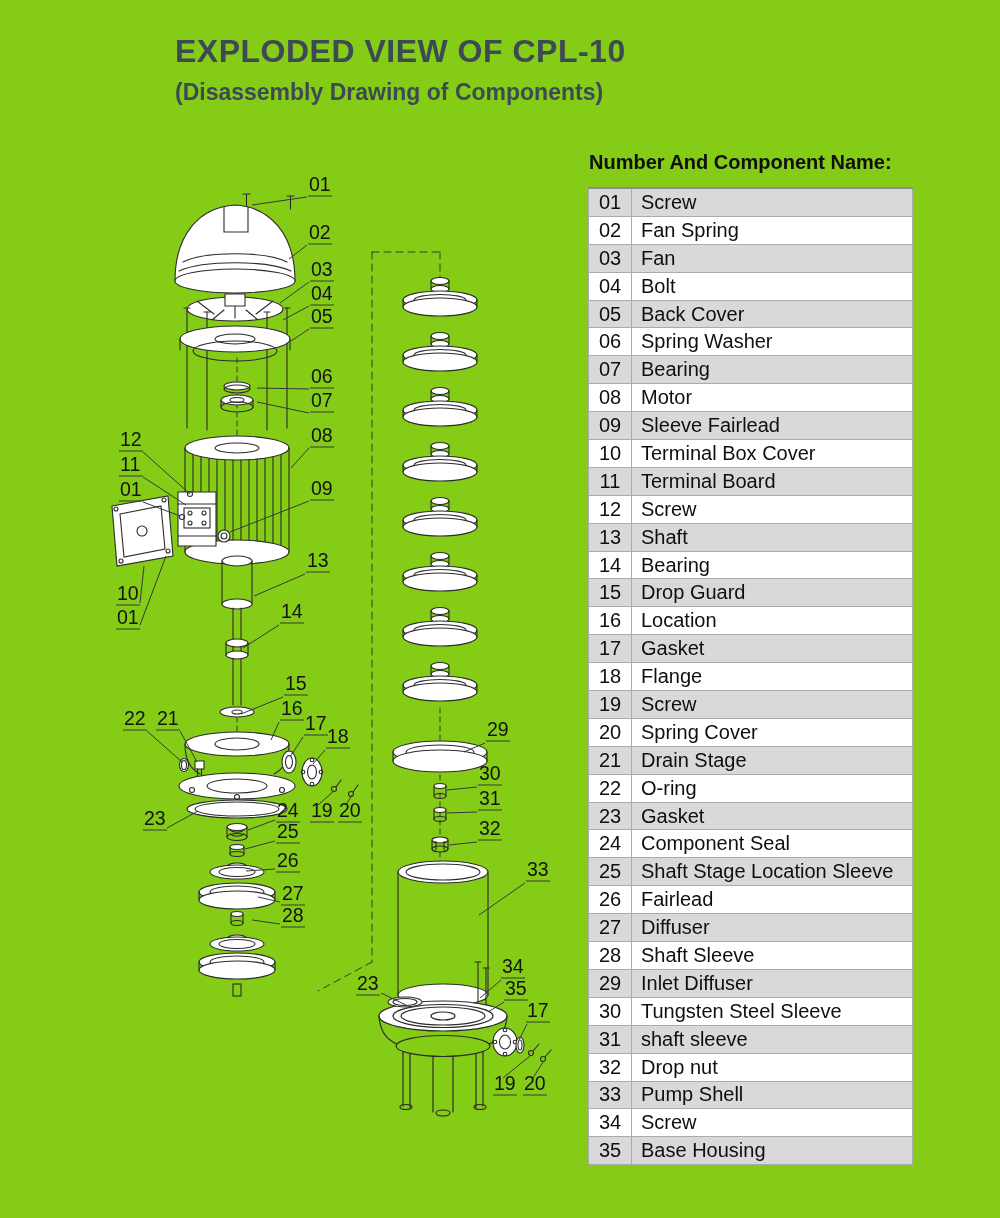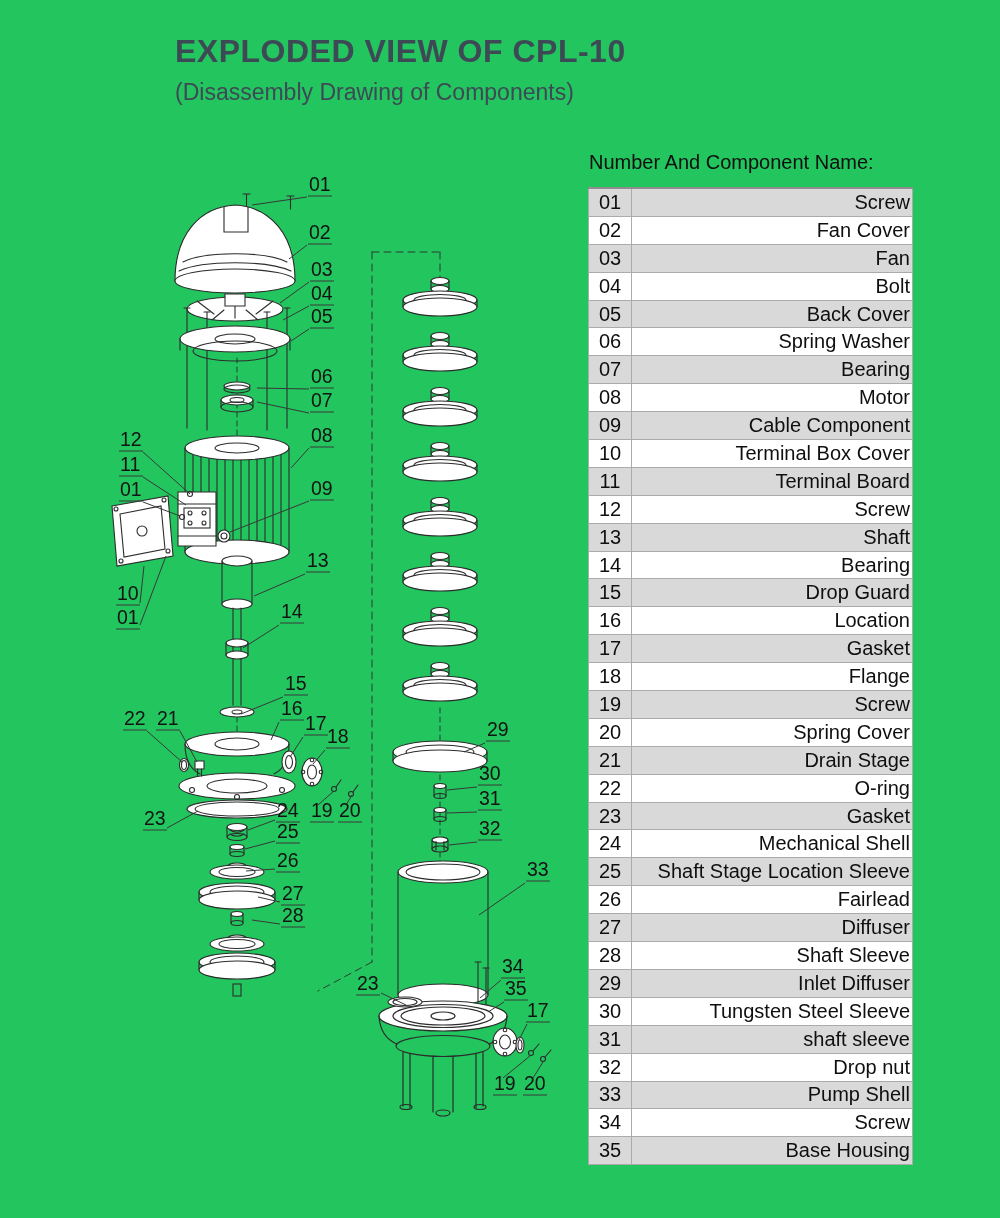--- a/index.html
+++ b/index.html
@@ -1,41 +1,41 @@
 <!DOCTYPE html>
 <html style="--title-color: #3e4956; --row-alt: #d9d9d9;"><head>
 <meta charset="utf-8">
 <style>
   html,body { margin:0; padding:0; background:#fff; }
   .page {
-    position:relative; width:1000px; height:1218px; background:#22c55e;
+    position:relative; width:1000px; height:1218px; background:#84cc16;
     font-family:"Liberation Sans", sans-serif; overflow:hidden;
   }
   .title {
     position:absolute; left:175px; top:33px;
     font-size:32px; font-weight:bold; color:var(--title-color,#3e4956);
     letter-spacing:.5px; white-space:nowrap;
   }
   .subtitle {
     position:absolute; left:175px; top:79px;
-    font-size:23px; font-weight:normal; color:var(--title-color,#3e4956);
+    font-size:23px; font-weight:bold; color:var(--title-color,#3e4956);
     white-space:nowrap;
   }
   .diagram-svg { position:absolute; left:0; top:0; }
   .table-wrap { position:absolute; left:588px; top:151px; width:325px; }
   .table-heading {
-    font-size:20px; font-weight:normal; color:#0f0f0f; margin:0 0 13px 1px; white-space:nowrap;
+    font-size:20px; font-weight:bold; color:#0f0f0f; margin:0 0 13px 1px; white-space:nowrap;
   }
   table.parts { border-collapse:collapse; width:100%; border:1px solid #8f8f8f; border-top:2px solid #8f8f8f; table-layout:fixed; }
   table.parts td {
     font-size:20px; color:#0f0f0f; height:26.9px; border:1px solid #ababab;
     overflow:hidden; white-space:nowrap;
   }
   table.parts td.num { width:42px; text-align:center; padding:0; }
-  table.parts td.name { padding:0 2px 0 9px;text-align:right; }
+  table.parts td.name { padding:0 2px 0 9px; }
   table.parts tr:nth-child(odd) { background:var(--row-alt,#d9d9d9); }
   table.parts tr:nth-child(even) { background:#ffffff; }
 </style>
 </head>
 <body>
 
 <div class="page">
 
   <div class="title">EXPLODED VIEW OF CPL-10</div>
   <div class="subtitle">(Disassembly Drawing of Components)</div>
@@ -384,21 +384,21 @@
   <div class="table-wrap">
     <div class="table-heading">Number And Component Name:</div>
     <table class="parts">
       <tbody id="parts-tbody">
           <tr>
             <td class="num">01</td>
             <td class="name">Screw</td>
           </tr>
           <tr>
             <td class="num">02</td>
-            <td class="name">Fan Cover</td>
+            <td class="name">Fan Spring</td>
           </tr>
           <tr>
             <td class="num">03</td>
             <td class="name">Fan</td>
           </tr>
           <tr>
             <td class="num">04</td>
             <td class="name">Bolt</td>
           </tr>
           <tr>
@@ -412,21 +412,21 @@
           <tr>
             <td class="num">07</td>
             <td class="name">Bearing</td>
           </tr>
           <tr>
             <td class="num">08</td>
             <td class="name">Motor</td>
           </tr>
           <tr>
             <td class="num">09</td>
-            <td class="name">Cable Component</td>
+            <td class="name">Sleeve Fairlead</td>
           </tr>
           <tr>
             <td class="num">10</td>
             <td class="name">Terminal Box Cover</td>
           </tr>
           <tr>
             <td class="num">11</td>
             <td class="name">Terminal Board</td>
           </tr>
           <tr>
@@ -472,21 +472,21 @@
           <tr>
             <td class="num">22</td>
             <td class="name">O-ring</td>
           </tr>
           <tr>
             <td class="num">23</td>
             <td class="name">Gasket</td>
           </tr>
           <tr>
             <td class="num">24</td>
-            <td class="name">Mechanical Shell</td>
+            <td class="name">Component Seal</td>
           </tr>
           <tr>
             <td class="num">25</td>
             <td class="name">Shaft Stage Location Sleeve</td>
           </tr>
           <tr>
             <td class="num">26</td>
             <td class="name">Fairlead</td>
           </tr>
           <tr>

